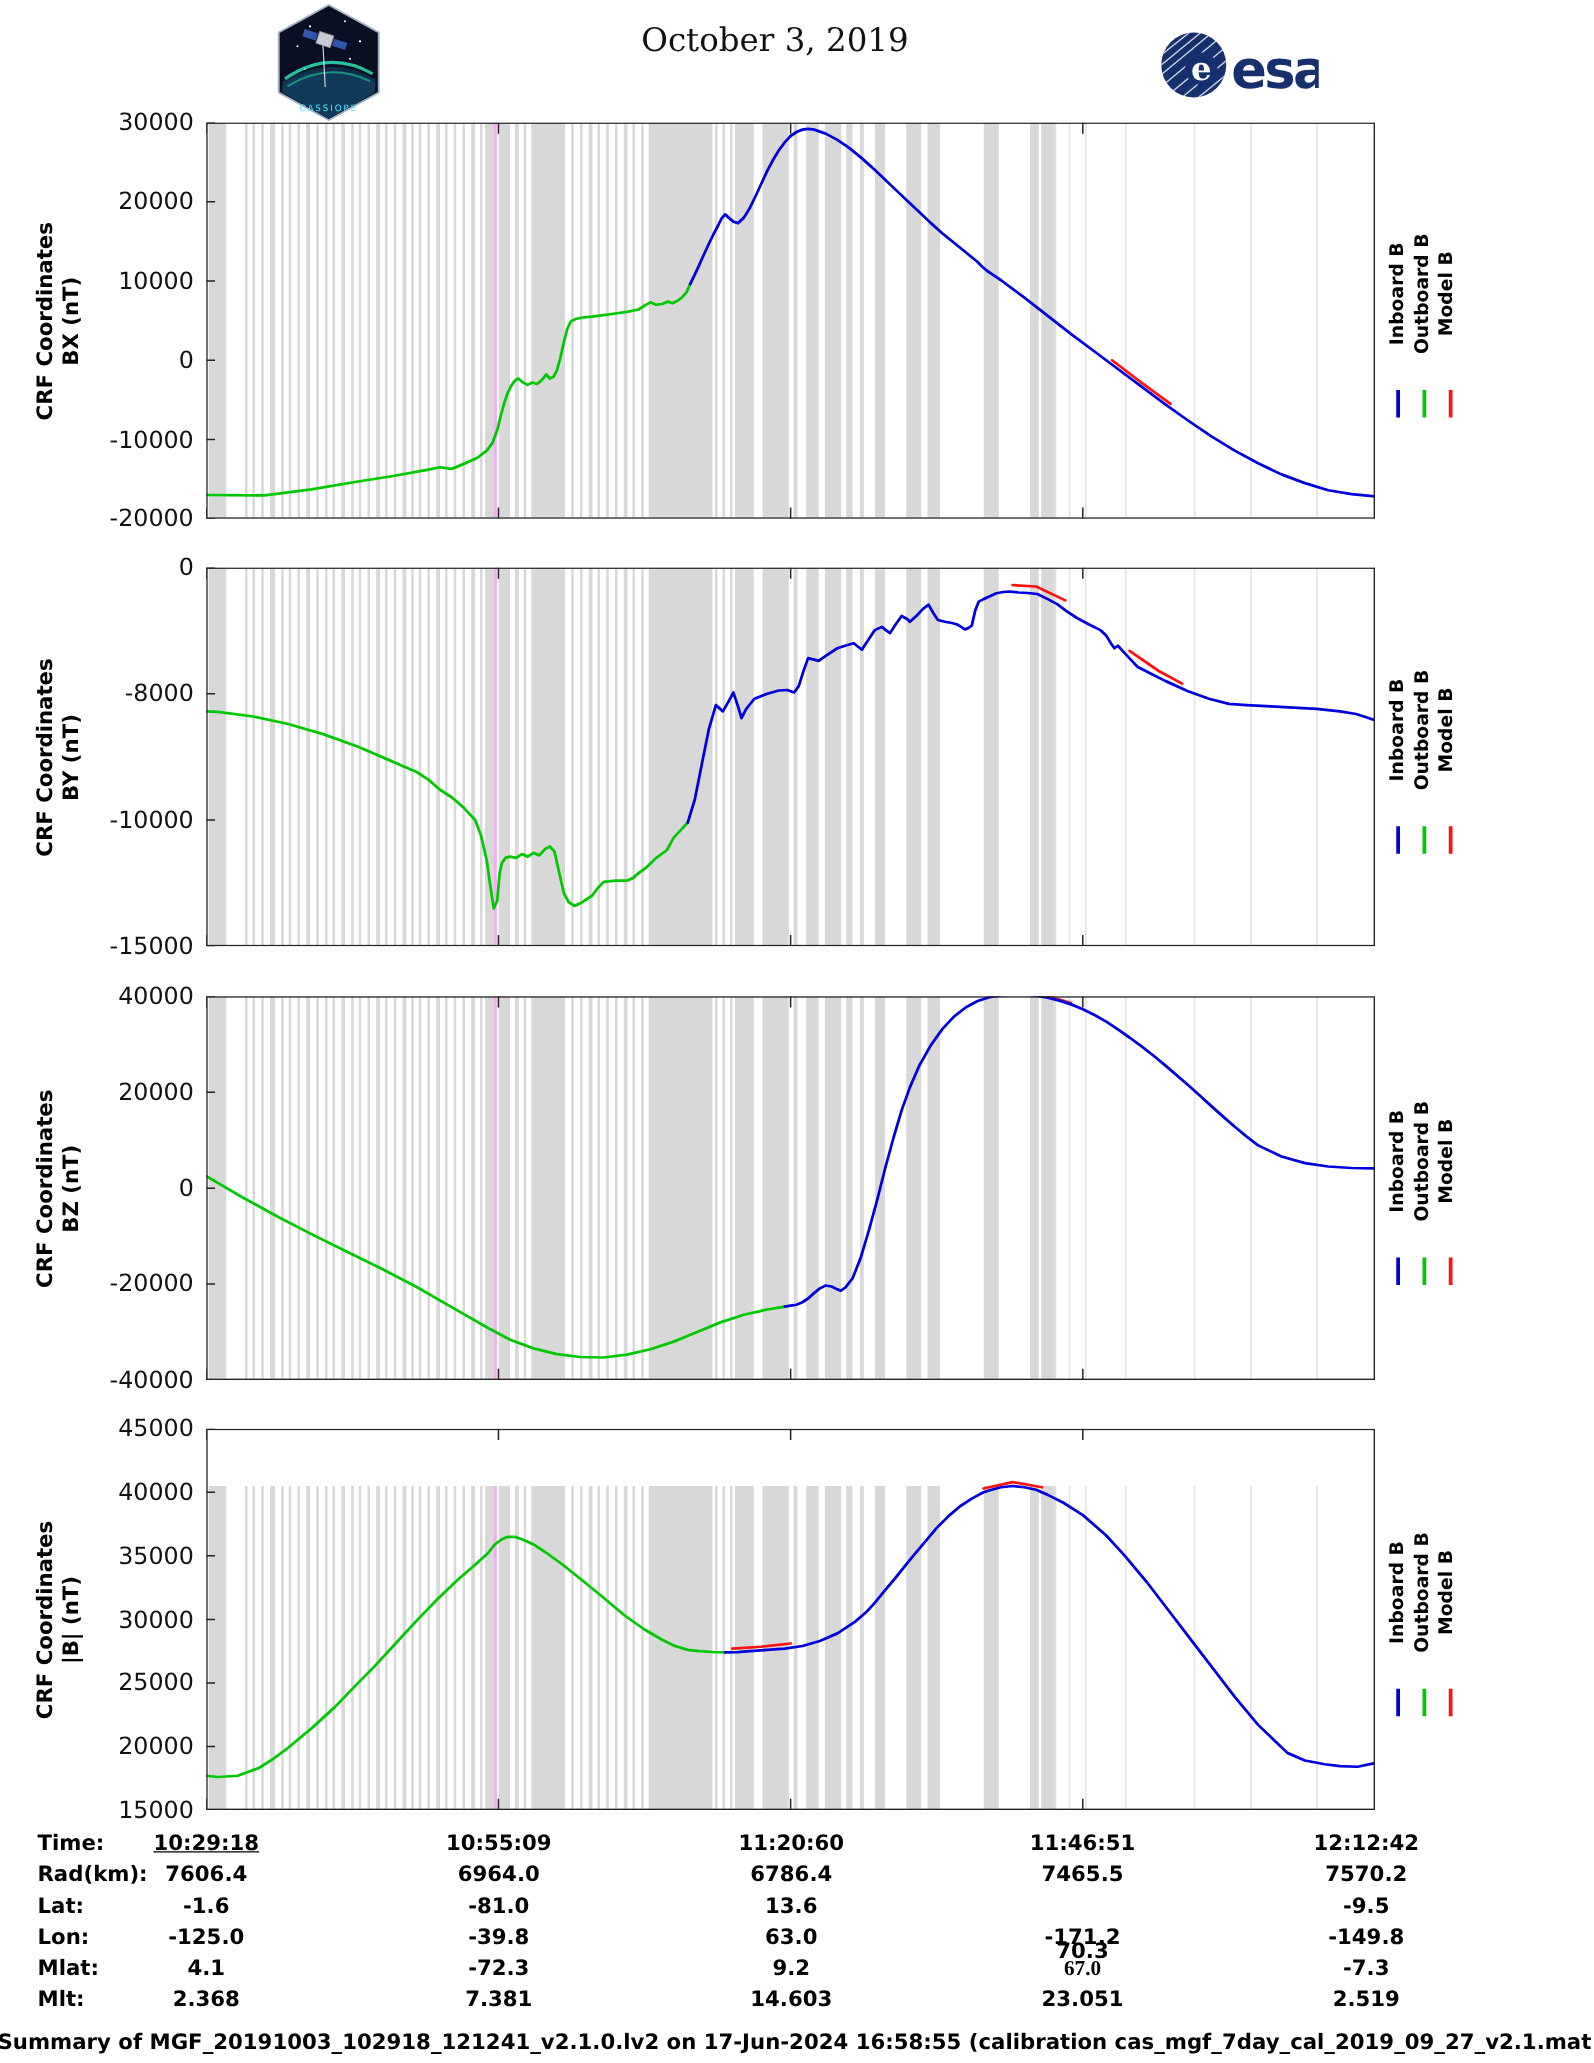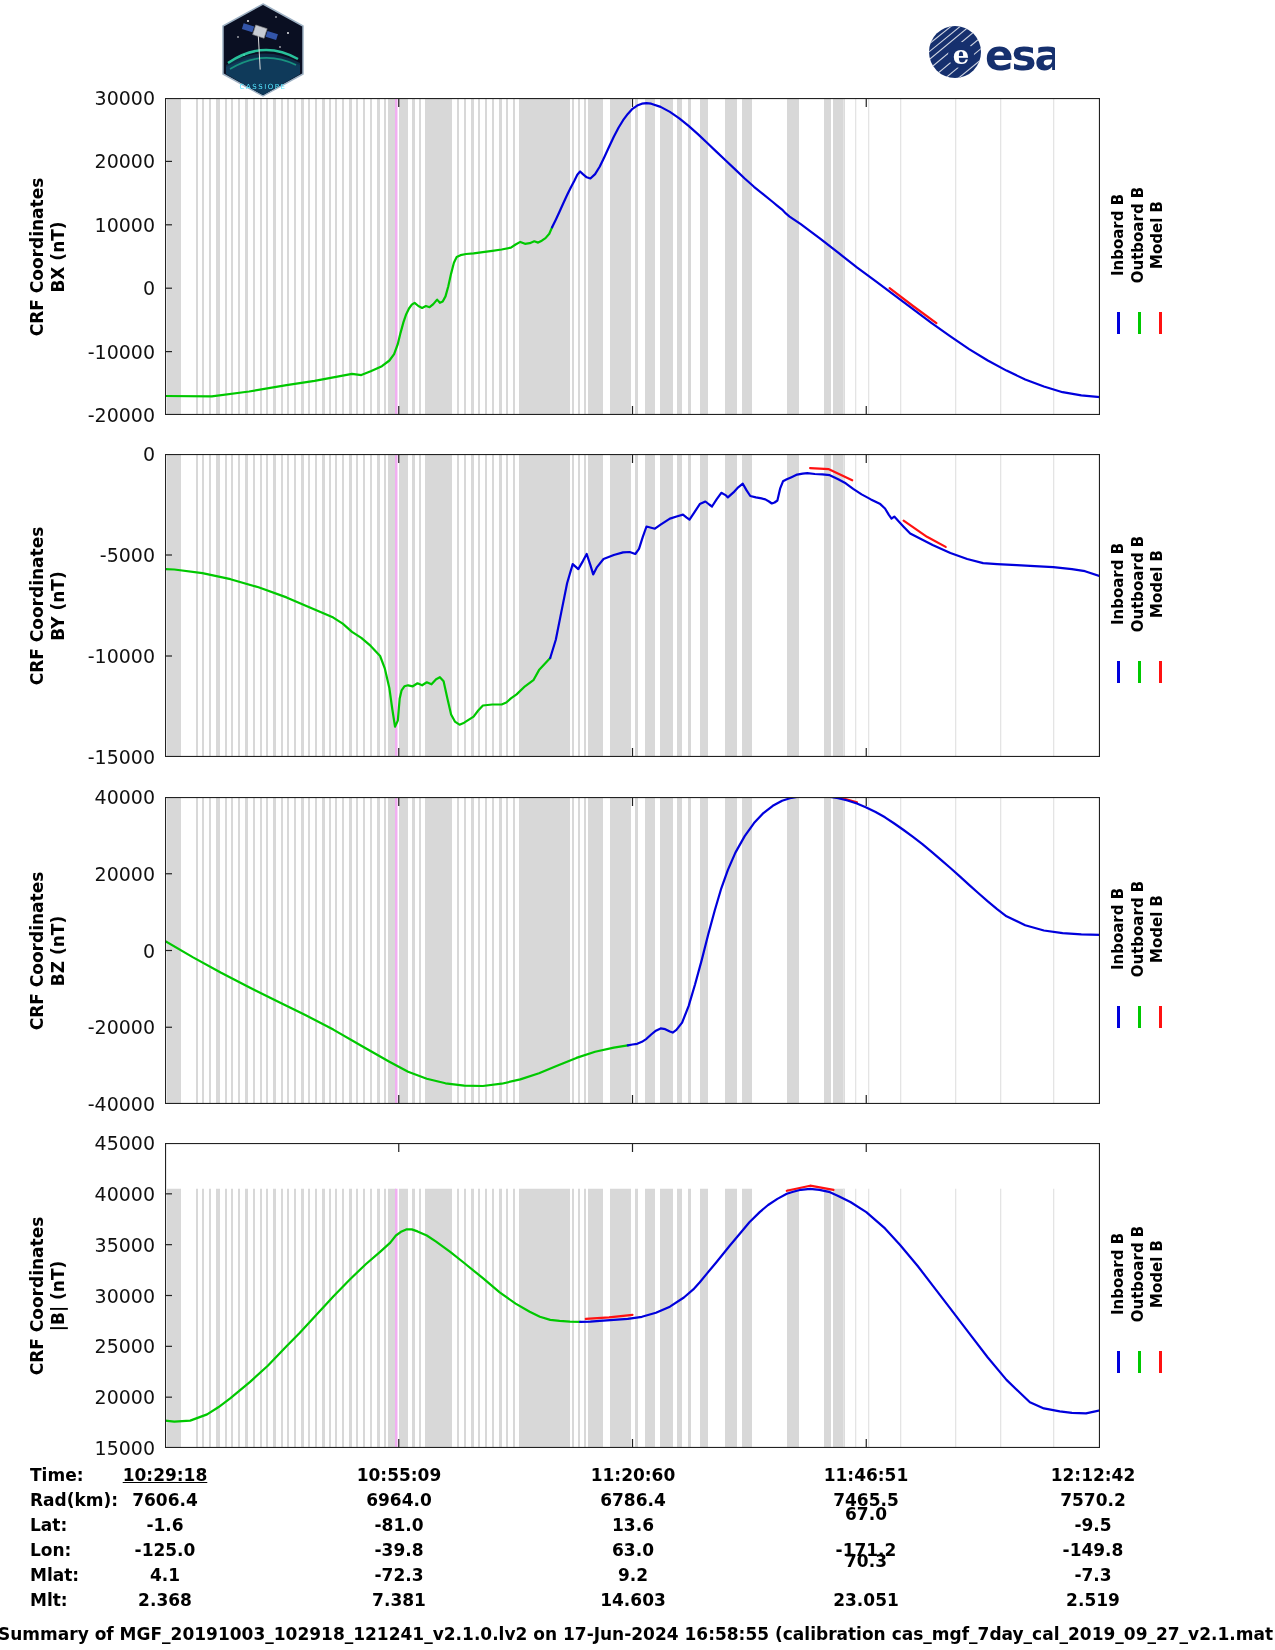--- a/index.html
+++ b/index.html
@@ -38,20 +38,21 @@
         <rect x="-4" y="-5" width="12" height="10" fill="#c8ccd4" stroke="#888" stroke-width="0.6"></rect>
         <rect x="-16" y="-3" width="11" height="6" fill="#3355aa"></rect>
         <rect x="9" y="-3" width="11" height="6" fill="#3355aa"></rect>
         <line x1="2" y1="5" x2="14" y2="36" stroke="#dddddd" stroke-width="0.9"></line>
       </g>
       <text x="45" y="86" text-anchor="middle" font-size="7" letter-spacing="1.5" fill="#55e6ff" font-family="DejaVu Sans, sans-serif">CASSIOPE</text>
     </svg>
   </div>
 
   <div class="abs" style="left:320px;top:12px;width:600px;text-align:center;">
+    <div class="title2" style="margin-top:6px;">October 3, 2019</div>
   </div>
 
   <div class="abs" style="left:925px;top:22px;width:130px;height:62px;">
     <svg width="130" height="62" viewBox="0 0 130 62">
       <defs>
         <clipPath id="esaClip">
             <circle cx="30" cy="30" r="26"></circle>
           </clipPath>
       </defs>
       <circle cx="30" cy="30" r="26" fill="#16306e"></circle>
@@ -271,21 +272,21 @@
         <line x1="701.25" y1="0" x2="701.25" y2="9" stroke="#222222" stroke-width="1.2"></line>
         <line x1="935" y1="303" x2="935" y2="294" stroke="#222222" stroke-width="1.2"></line>
         <line x1="935" y1="0" x2="935" y2="9" stroke="#222222" stroke-width="1.2"></line>
         <line x1="0" y1="0" x2="7" y2="0" stroke="#222222" stroke-width="1.2"></line>
         <line x1="0" y1="101" x2="7" y2="101" stroke="#222222" stroke-width="1.2"></line>
         <line x1="0" y1="202" x2="7" y2="202" stroke="#222222" stroke-width="1.2"></line>
         <line x1="0" y1="303" x2="7" y2="303" stroke="#222222" stroke-width="1.2"></line>
       </svg>
     </div>
     <div class="ytick" style="left:25px;top:454px;">0</div>
-    <div class="ytick" style="left:25px;top:555px;">-5000</div>
+    <div class="ytick" style="left:25px;top:555px;">-8000</div>
     <div class="ytick" style="left:25px;top:656px;">-10000</div>
     <div class="ytick" style="left:25px;top:757px;">-15000</div>
     <div class="ylab" style="left:48px;top:605.5px;">
       <div style="text-align:center;">CRF Coordinates</div>
       <div style="text-align:center;">BY (nT)</div>
     </div>
     <div class="legtxt" style="left:1138px;top:583.5px;">
       <div style="text-align:center;">Inboard B</div>
       <div style="text-align:center;">Outboard B</div>
       <div style="text-align:center;">Model B</div>
@@ -540,21 +541,21 @@
     <div class="rowlab" style="top:1540px;">Lon:</div>
     <div class="cellval" style="left:165px;top:1540px;">-125.0</div>
     <div class="cellval" style="left:399px;top:1540px;">-39.8</div>
     <div class="cellval" style="left:633px;top:1540px;">63.0</div>
     <div class="cellval" style="left:866px;top:1540px;">-171.2</div>
     <div class="cellval" style="left:1093px;top:1540px;">-149.8</div>
     <div class="rowlab" style="top:1565px;">Mlat:</div>
     <div class="cellval" style="left:165px;top:1565px;">4.1</div>
     <div class="cellval" style="left:399px;top:1565px;">-72.3</div>
     <div class="cellval" style="left:633px;top:1565px;">9.2</div>
-    <div class="cellval" style="left:866px;top:1504px;">67.0</div>
+    <div class="cellval" style="left:866px;top:1565px;font-family:Liberation Serif, serif;">67.0</div>
     <div class="cellval" style="left:1093px;top:1565px;">-7.3</div>
     <div class="rowlab" style="top:1590px;">Mlt:</div>
     <div class="cellval" style="left:165px;top:1590px;">2.368</div>
     <div class="cellval" style="left:399px;top:1590px;">7.381</div>
     <div class="cellval" style="left:633px;top:1590px;">14.603</div>
     <div class="cellval" style="left:866px;top:1590px;">23.051</div>
     <div class="cellval" style="left:1093px;top:1590px;">2.519</div>
   </div>
 
 <div class="footer">Summary of MGF_20191003_102918_121241_v2.1.0.lv2 on 17-Jun-2024 16:58:55 (calibration cas_mgf_7day_cal_2019_09_27_v2.1.mat )</div>

